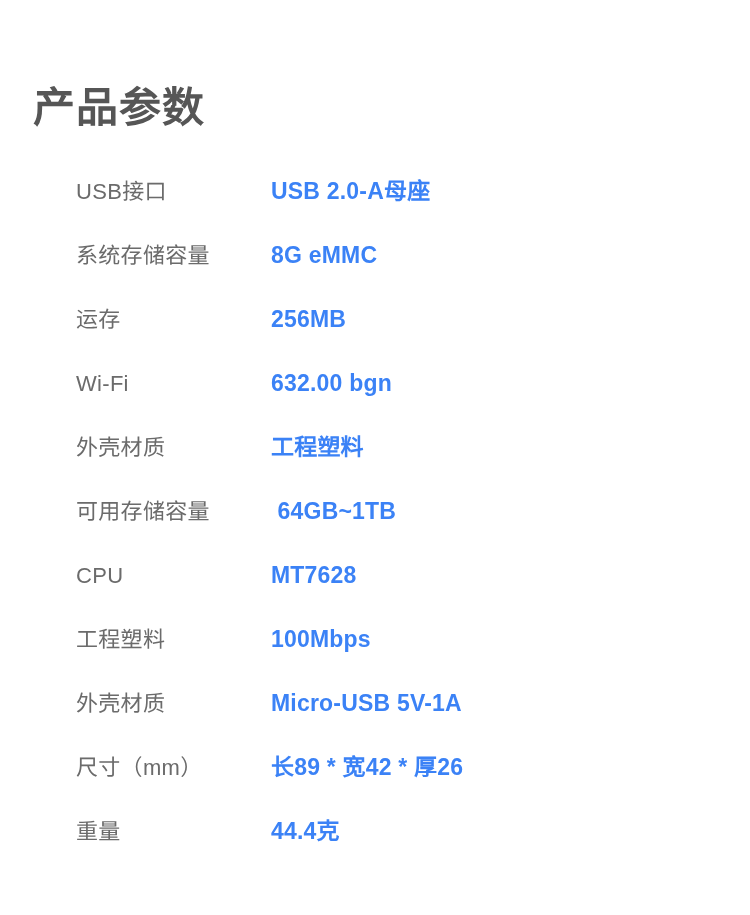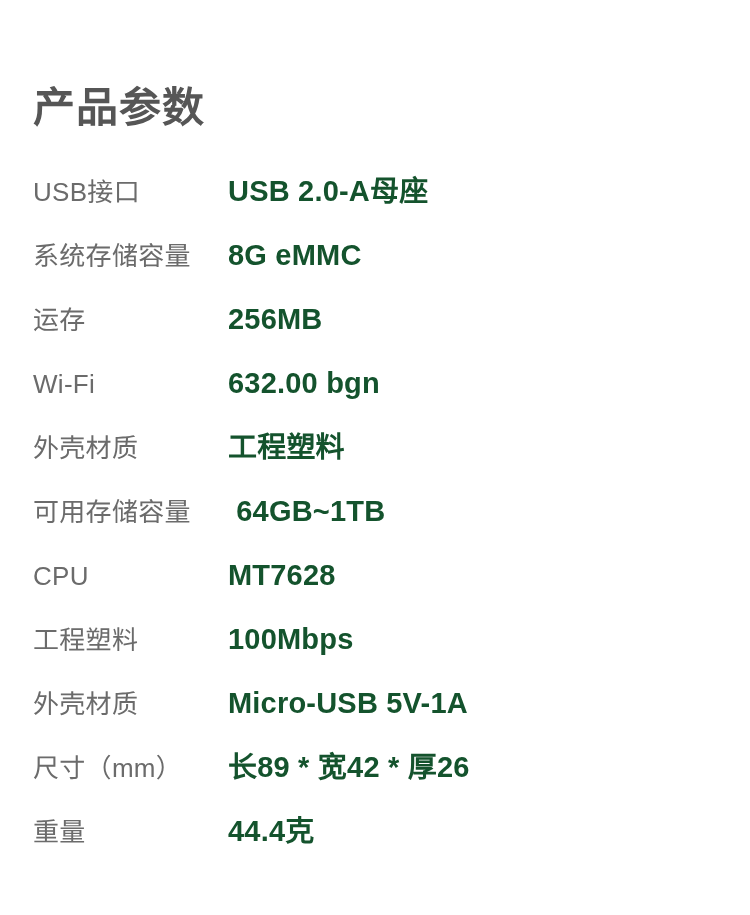--- a/index.html
+++ b/index.html
@@ -46,34 +46,35 @@
 
   .spec-row {
     display: flex;
     align-items: baseline;
     height: 64px;
   }
 
   .spec-label {
     width: 195px;
     flex: 0 0 195px;
-    font-size: 26px;
+    font-size: 22px;
     line-height: 30px;
     font-weight: normal;
     color: #6b6b6b;
     white-space: nowrap;
     letter-spacing: 0.3px;
+    margin-left: 43px;
   }
 
   .spec-value {
     flex: 1 1 auto;
-    font-size: 29px;
+    font-size: 23px;
     line-height: 30px;
     font-weight: bold;
-    color: #14532d;
+    color: #3b82f6;
     white-space: pre;
     letter-spacing: 0.2px;
   }
 </style>
 </head>
 <body>
 
 <div class="spec-sheet">
 
   <h1 class="spec-title">产品参数</h1>

